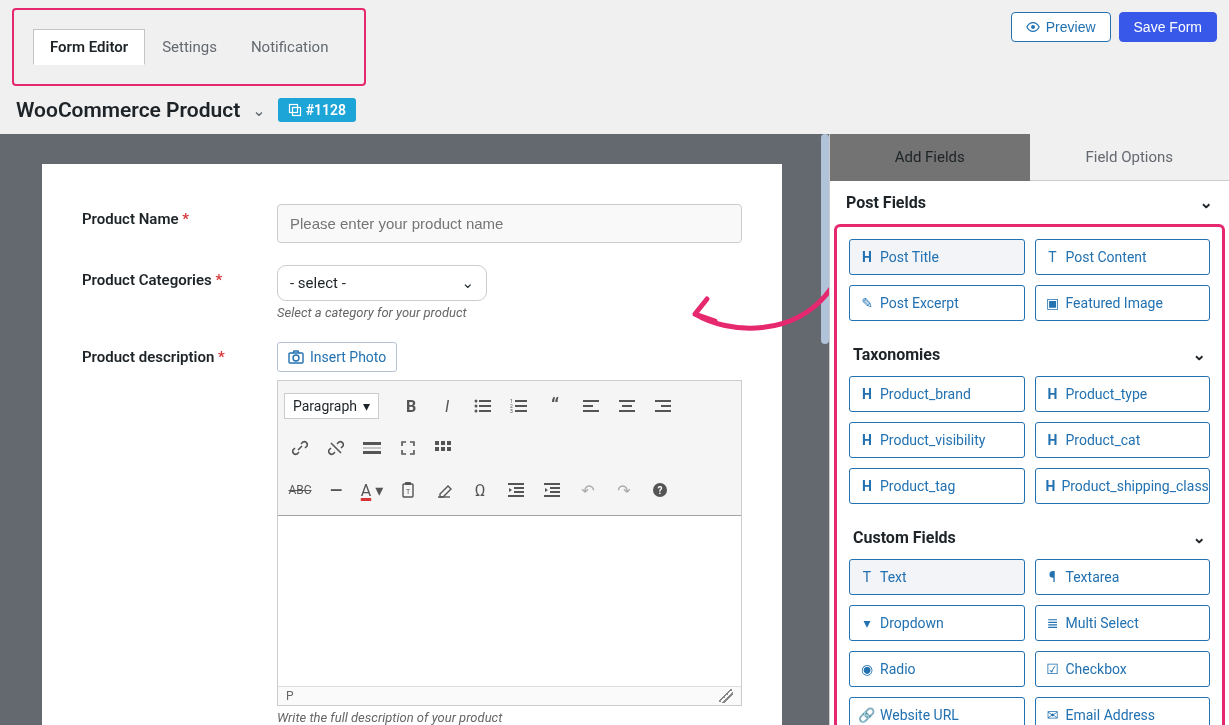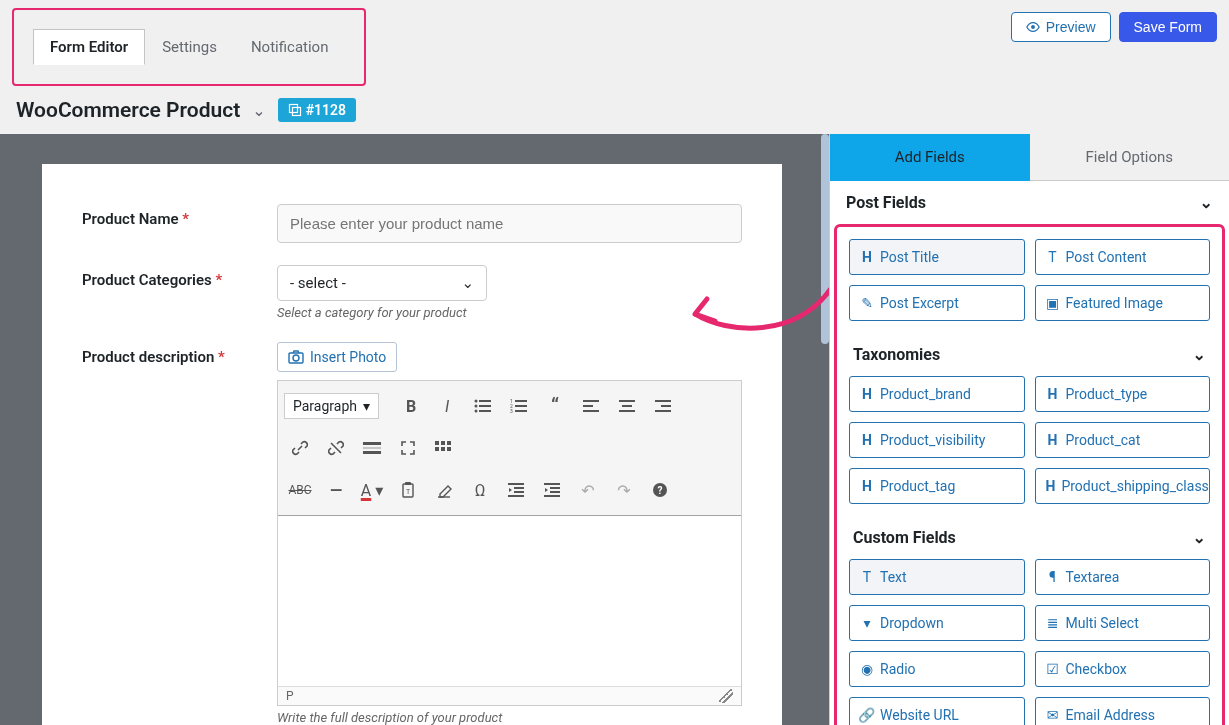--- a/index.html
+++ b/index.html
@@ -127,21 +127,21 @@
       border: 1px solid #ccc;
       border-radius: 4px;
       font-size: 15px;
       background: #f9f9f9;
       color: #666;
     }
     .select-input {
       width: 210px;
       padding: 8px 12px;
       border: 1px solid #ccc;
-      border-radius: 4px;
+      border-radius: 9px;
       font-size: 15px;
       display: flex;
       justify-content: space-between;
       align-items: center;
       background: #fff;
     }
     .hint {
       font-style: italic;
       color: #666;
       font-size: 13px;
@@ -232,21 +232,21 @@
       flex: 1;
       text-align: center;
       padding: 14px;
       font-size: 15px;
       cursor: pointer;
       color: #646970;
       background: #f0f0f0;
       border-bottom: 1px solid #ccc;
     }
     .side-tab.active {
-      background: #0ea5e9;
+      background: #737373;
       color: #1d2327;
       border-bottom: none;
     }
     .side-body {
       flex: 1;
       overflow-y: auto;
     }
     .section-head {
       display: flex;
       justify-content: space-between;

